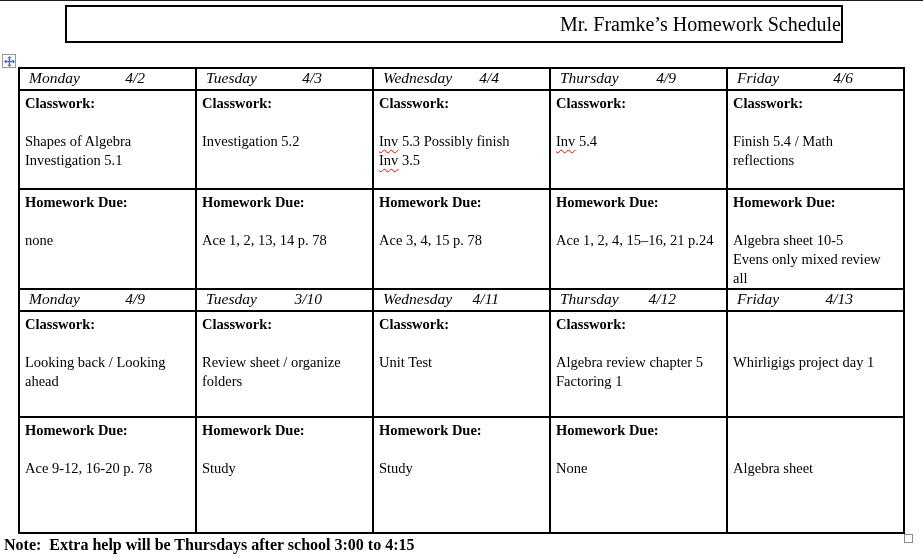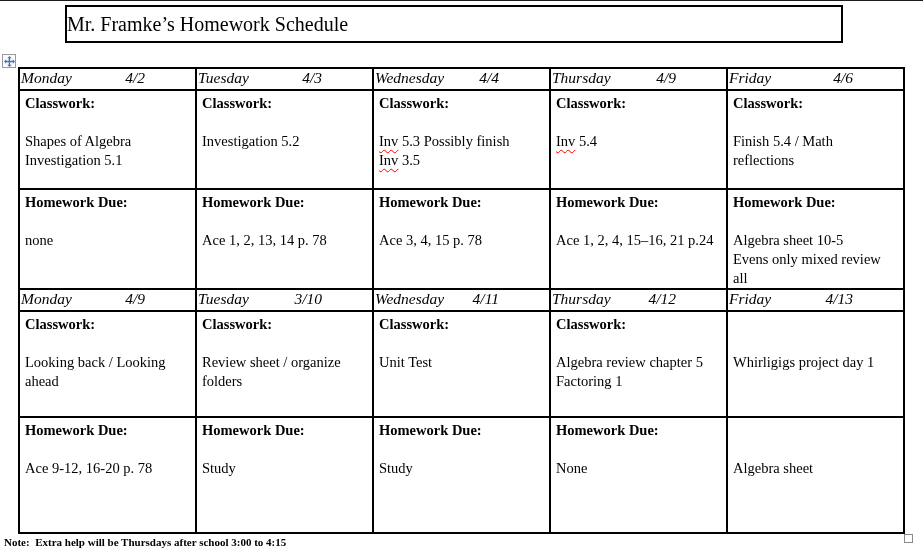--- a/index.html
+++ b/index.html
@@ -3,41 +3,41 @@
 <meta charset="utf-8">
 <style>
   * { margin: 0; padding: 0; box-sizing: border-box; }
   html, body { width: 923px; height: 557px; background: #ffffff; overflow: hidden; }
   body { font-family: "Liberation Serif", "DejaVu Serif", serif; color: #000; position: relative; }
 
   .top-line { position: absolute; left: 0; top: 0; width: 923px; height: 1px; background: #1c1c1c; }
 
   .title-box {
     position: absolute; left: 65px; top: 5px; width: 778px; height: 38px;
-    border: 2px solid #000; display: flex; align-items: center; justify-content: flex-start;
+    border: 2px solid #000; display: flex; align-items: center; justify-content: flex-end;
     font-size: 20px; white-space: nowrap;
   }
   .title-grade { margin-left: 48px; }
   .title-grade sup { font-size: 12px; vertical-align: super; line-height: 0; }
 
   .move-handle {
     position: absolute; left: 2px; top: 54px; width: 14px; height: 14px;
     border: 1px solid #9a9a9a; background: #fbfbfb;
     display: flex; align-items: center; justify-content: center; cursor: move;
   }
 
   table.sched {
     position: absolute; left: 18px; top: 67px; width: 887px;
     border-collapse: collapse; table-layout: fixed;
   }
   table.sched td { border: 2px solid #000; vertical-align: top; overflow: hidden; }
 
   td.hdr {
     height: 22px; font-style: italic; font-size: 15.5px;
-    padding: 0 50px 0 1px;
+    padding: 0 50px 0 9px;
   }
   td.hdr .hdr-flex { display: flex; justify-content: space-between; align-items: baseline; }
 
   td.body-cell { padding: 3px 8px 0 5px; font-size: 14.5px; line-height: 19px; }
   tr.cw1 td { height: 99px; }
   tr.hw1 td { height: 94px; }
   tr.cw2 td { height: 106px; }
   tr.hw2 td { height: 116px; }
 
   .cell-label { font-weight: bold; height: 19px; }
@@ -52,21 +52,21 @@
     text-underline-offset: 3px;
   }
 
   .resize-handle {
     position: absolute; left: 904px; top: 534px; width: 9px; height: 9px;
     border: 1px solid #8a8a8a; background: #ffffff; cursor: nwse-resize;
   }
 
   .note {
     position: absolute; left: 4px; top: 536px;
-    font-weight: bold; font-size: 11px; white-space: pre;
+    font-weight: bold; font-size: 16px; white-space: pre;
   }
 </style>
 </head>
 <body>
 
 <div class="top-line"></div>
 
 <div class="title-box">
   <span>Mr. Framke’s Homework Schedule</span>
 </div>

